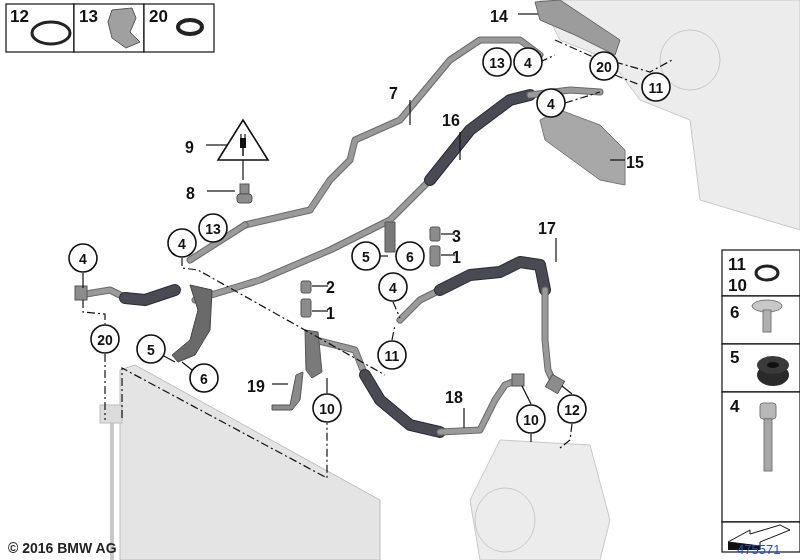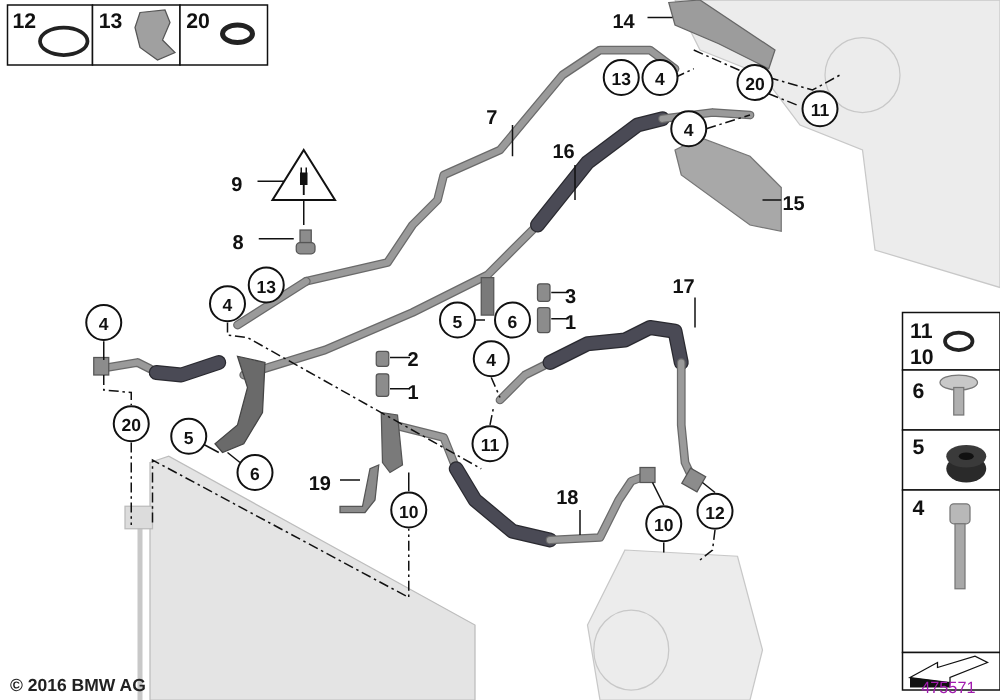--- a/index.html
+++ b/index.html
@@ -298,13 +298,13 @@
       <text class="label-text" x="538" y="234">17</text>
       <text class="label-text" x="452" y="263">1</text>
       <text class="label-text" x="326" y="293">2</text>
       <text class="label-text" x="326" y="319">1</text>
       <text class="label-text" x="247" y="392">19</text>
       <text class="label-text" x="445" y="403">18</text>
     </g>
 </svg>
 
 <div class="footer" style="left:8px; top:540px; font-size:14px; font-weight:bold;">© 2016 BMW AG</div>
-<div class="footer" style="left:737px; top:542px; font-size:13px; color:#a21caf;">475571</div>
+<div class="footer" style="left:737px; top:542px; font-size:13px; color:#1d4ed8;">475571</div>
 
 </body></html>

